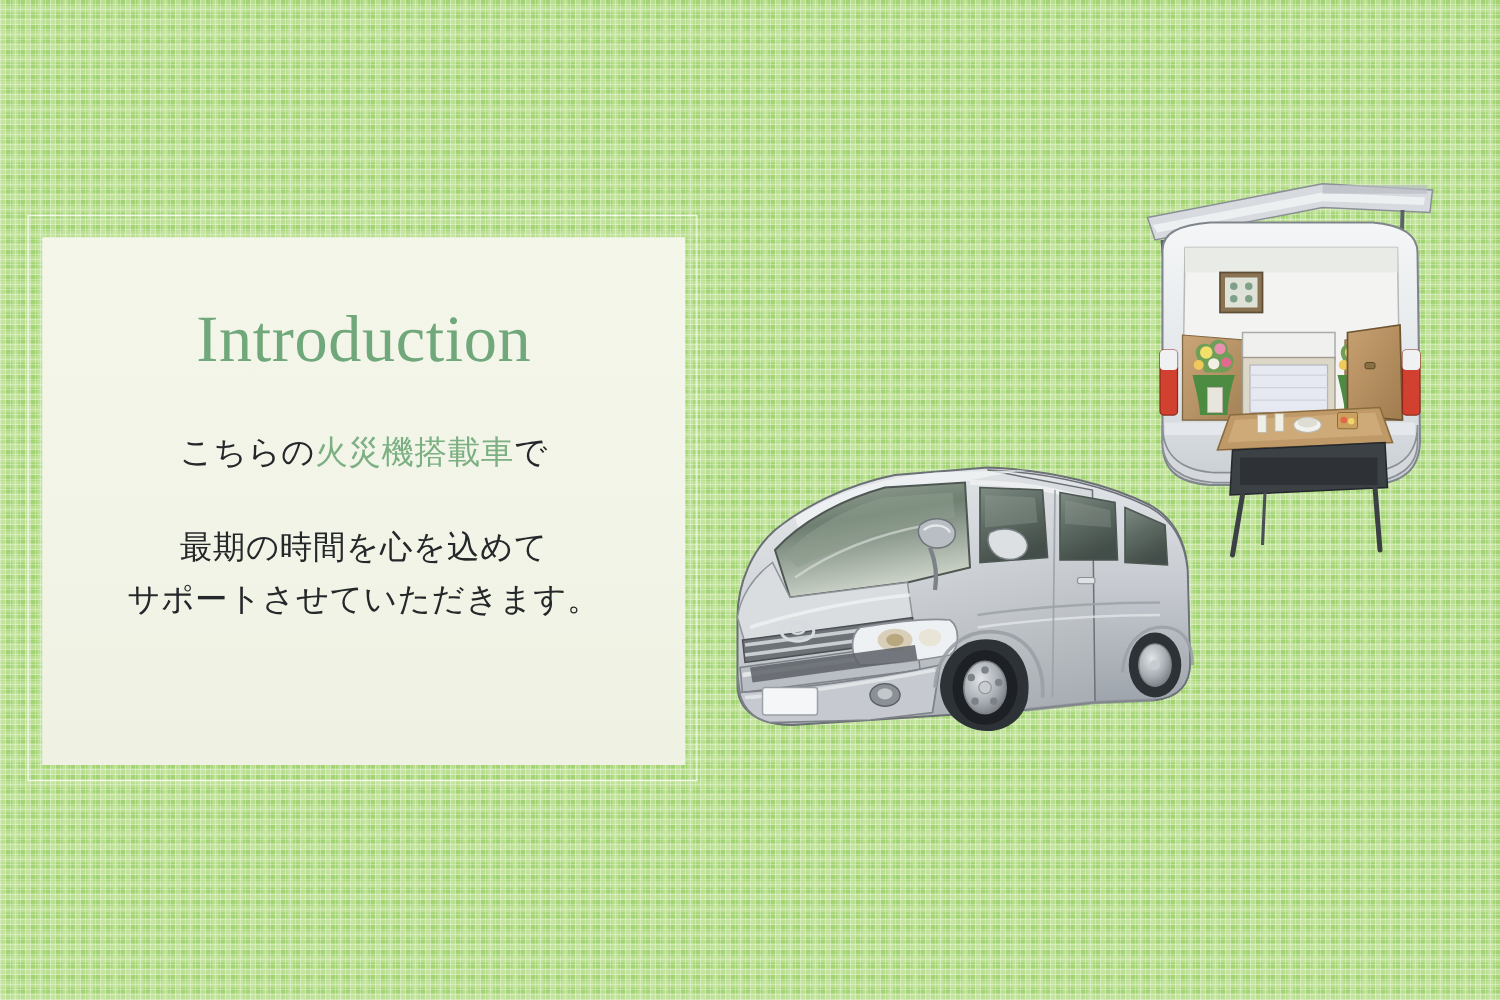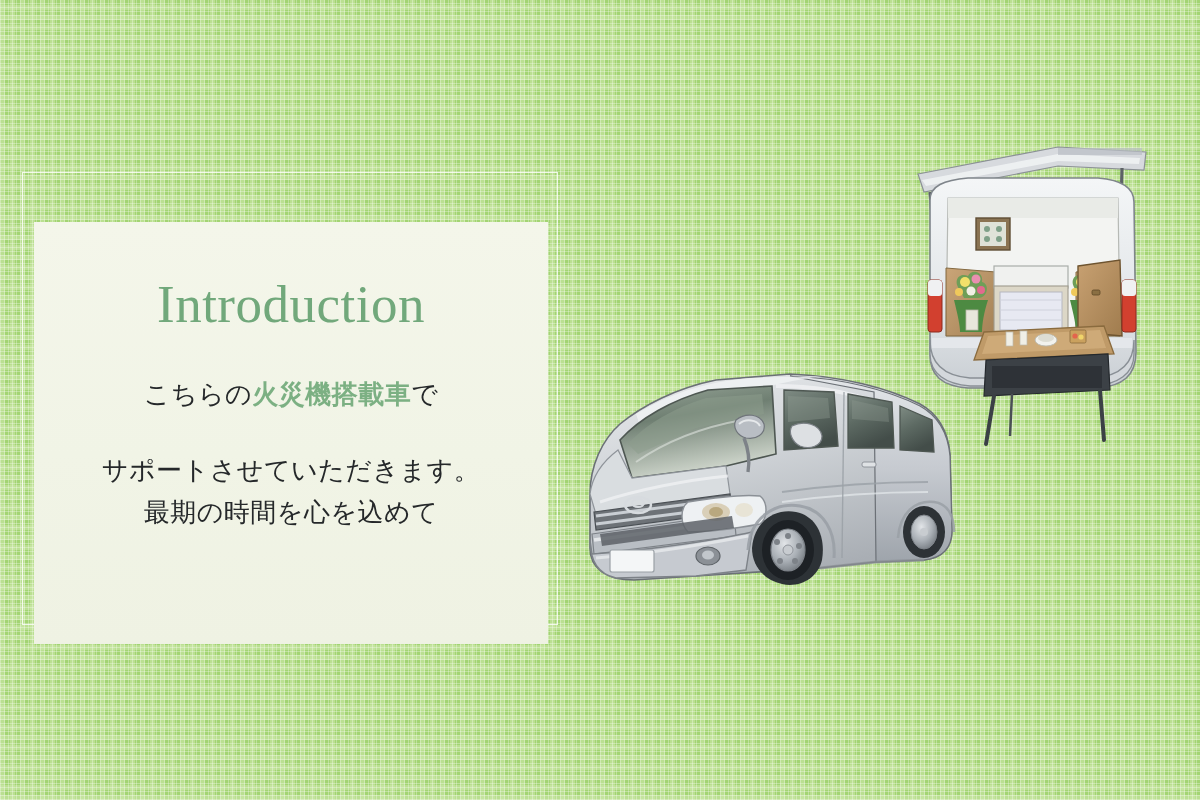--- a/index.html
+++ b/index.html
@@ -42,21 +42,20 @@
     left: 34px;
     top: 190px;
     width: 514px;
     height: 422px;
     background: #f3f5e9;
     background-image:
       linear-gradient(180deg, #f4f6ea 0%, #f1f4e6 55%, #eff2e3 100%);
     box-sizing: border-box;
     padding: 56px 30px 30px 30px;
     text-align: center;
-    margin-top: 32px;
   }
 
   .card-title {
     font-family: "Liberation Serif", "DejaVu Serif", serif;
     font-size: 53px;
     line-height: 1;
     font-weight: 400;
     color: #71a87b;
     letter-spacing: 0.5px;
     margin: 0 0 42px 0;
@@ -66,21 +65,21 @@
     font-family: "DejaVu Serif", "Liberation Serif", serif;
     font-size: 26px;
     line-height: 1.62;
     color: #25282a;
     margin: 0;
     letter-spacing: 0.5px;
   }
 
   .para + .para { margin-top: 34px; }
 
-  .hl { color: #7cb083; font-weight: bold; }
+  .hl { color: #7cb083; }
 
   .line { display: block; white-space: nowrap; }
 
   
   .veh { position: absolute; }
 
   
   #veh-rear {
     left: 908px;
     top: 140px;
@@ -108,22 +107,22 @@
   <div class="card">
     <h1 class="card-title">Introduction</h1>
 
     <p class="para">
       <span class="line">
         <span>こちらの</span><span class="hl">火災機搭載車</span><span>で</span>
       </span>
     </p>
 
     <p class="para">
+      <span class="line">最期の時間を心を込めて</span>
       <span class="line">サポートさせていただきます。</span>
-      <span class="line">最期の時間を心を込めて</span>
     </p>
   </div>
 
   <div class="veh" id="veh-rear">
     <svg viewBox="0 0 244 312" xmlns="http://www.w3.org/2000/svg">
       <defs>
         <linearGradient id="rbody" x1="0" y1="0" x2="0" y2="1">
           <stop offset="0" stop-color="#f4f6f7"></stop>
           <stop offset="0.6" stop-color="#e2e6e9"></stop>
           <stop offset="1" stop-color="#c9ced3"></stop>

